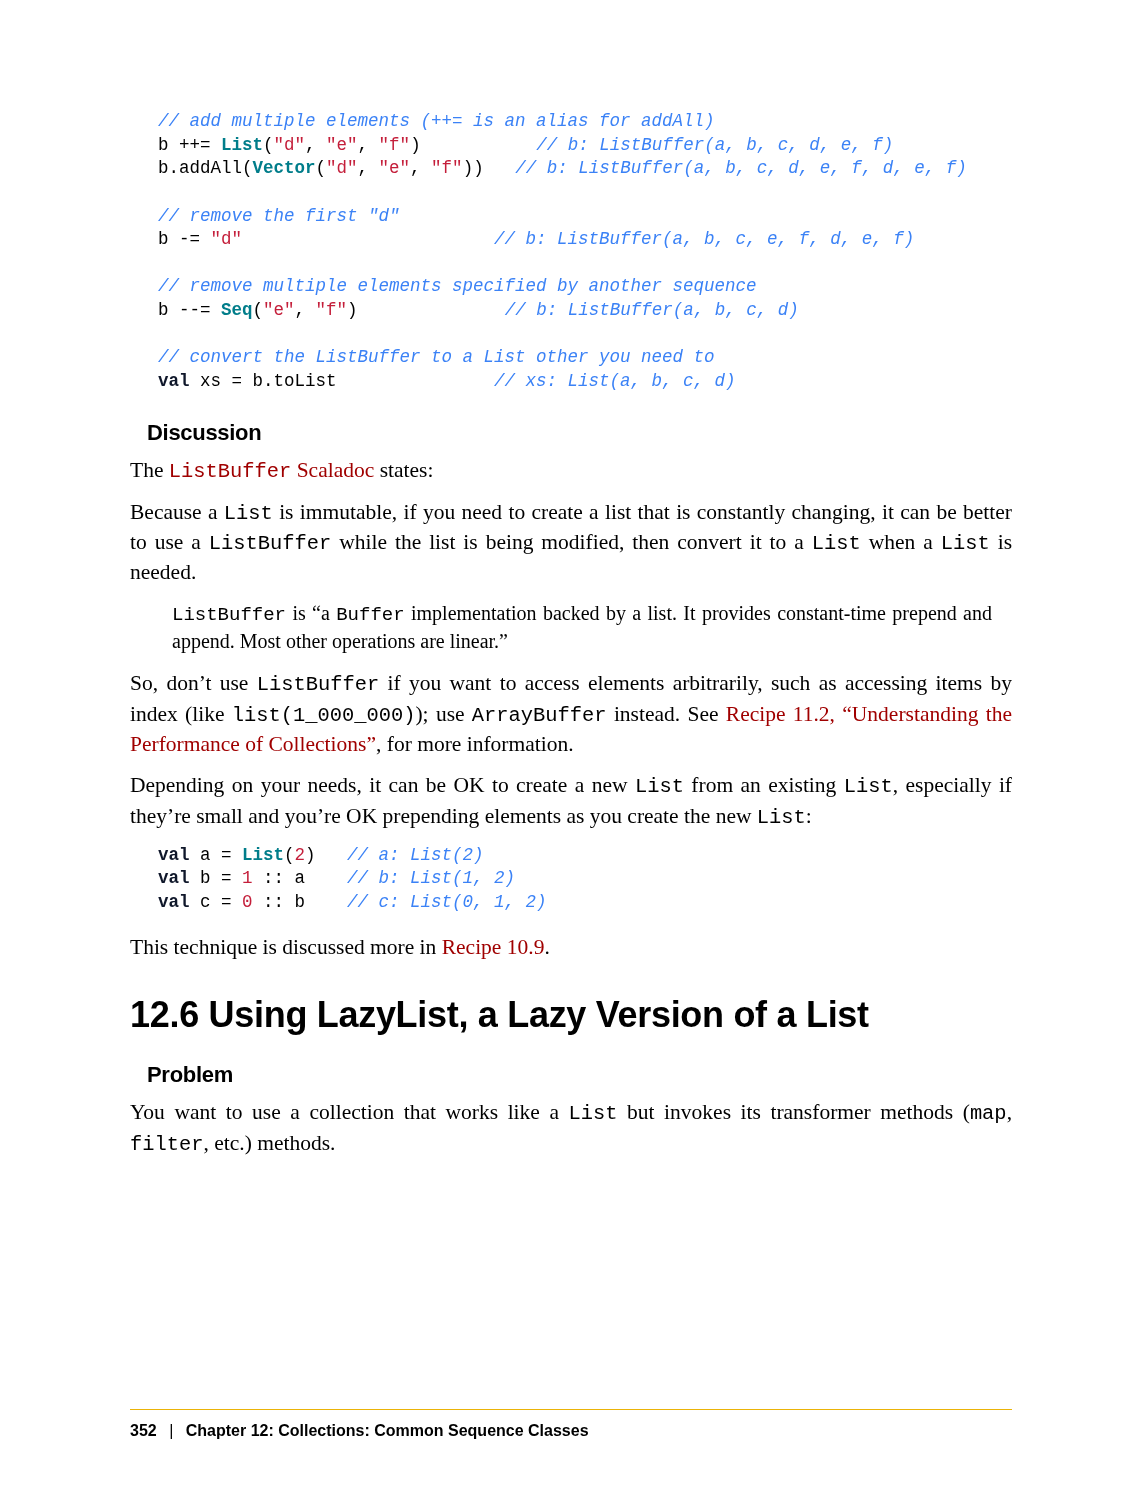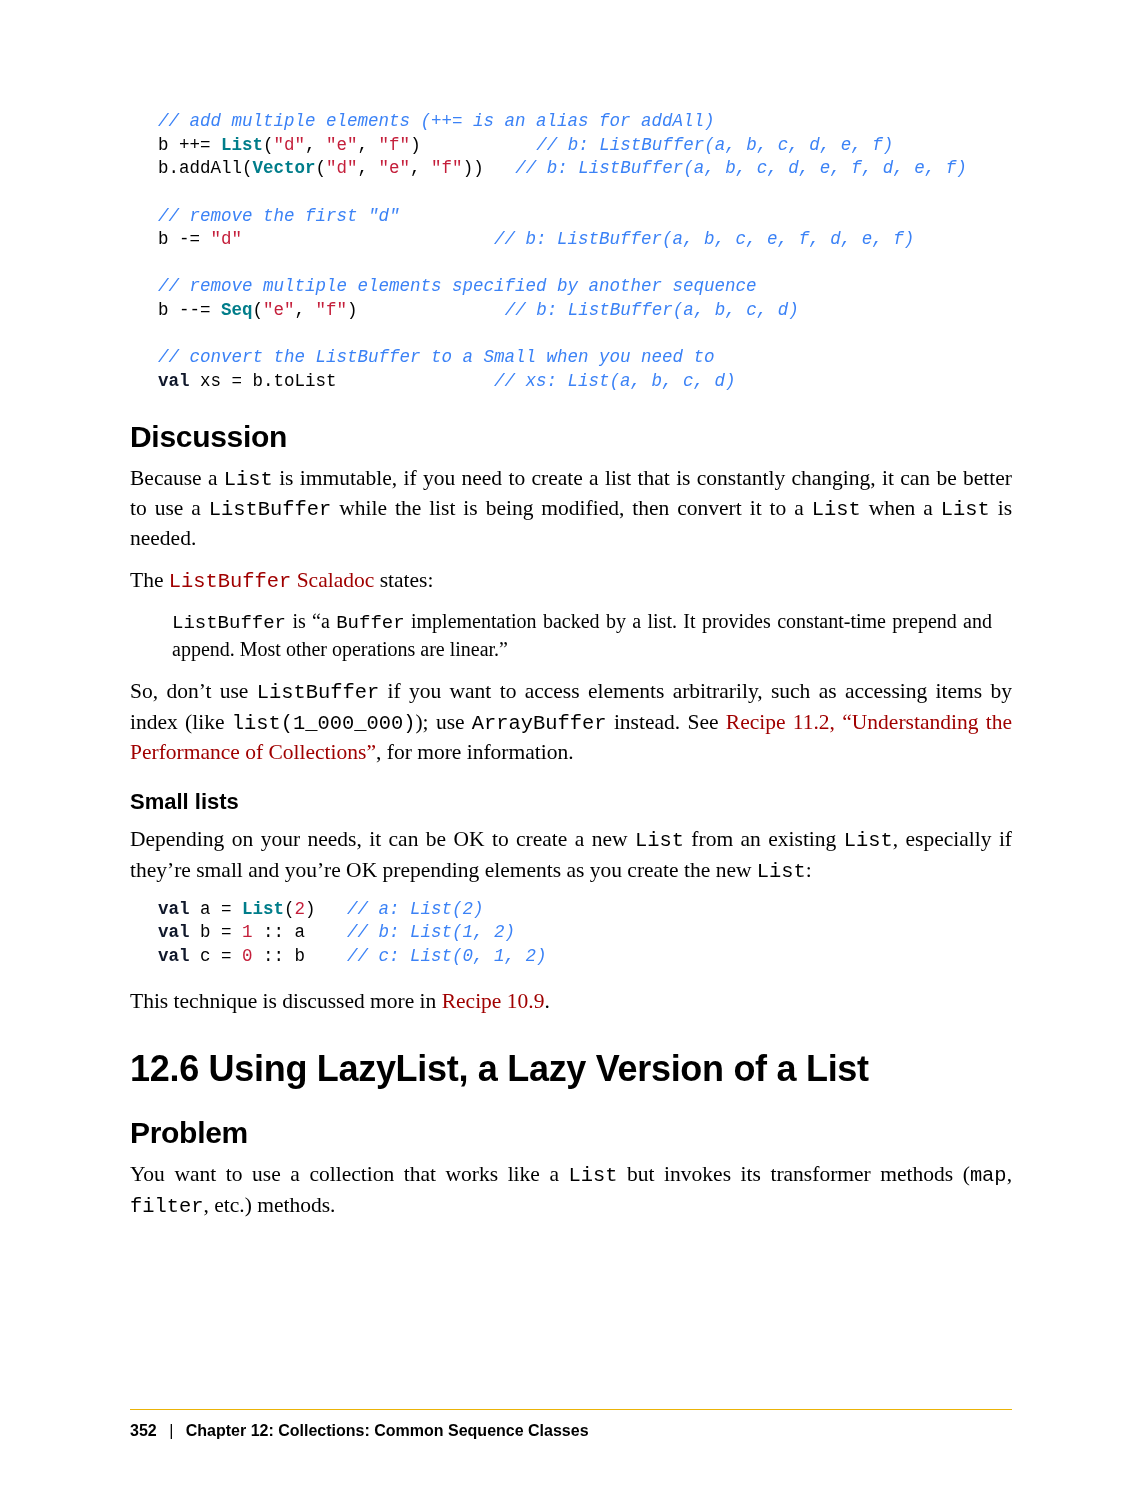--- a/index.html
+++ b/index.html
@@ -30,22 +30,22 @@
   .tok-comment { color: #3b82f6; font-style: italic; }
   .tok-keyword { color: #0f172a; font-weight: bold; }
   .tok-type    { color: #007d8a; font-weight: bold; }
   .tok-string  { color: #c41e3a; }
   .tok-number  { color: #c41e3a; }
 
   h2.section {
     font-family: "Myriad Pro Condensed", "Arial Narrow", Arial, sans-serif;
     font-weight: 700;
     font-stretch: condensed;
-    font-size: 30px;
-    margin: 26px 0 10px 0;
+    font-size: 22px;
+    margin: 26px 0 10px 17px;
     letter-spacing: -0.3px;
   }
   h4.subsection {
     font-family: "Myriad Pro Condensed", "Arial Narrow", Arial, sans-serif;
     font-weight: 700;
     font-stretch: condensed;
     font-size: 22px;
     margin: 22px 0 10px 0;
   }
   h1.recipe {
@@ -95,44 +95,43 @@
   <pre class="code"><span class="tok-comment">// add multiple elements (++= is an alias for addAll)</span>
 b ++= <span class="tok-type">List</span>(<span class="tok-string">"d"</span>, <span class="tok-string">"e"</span>, <span class="tok-string">"f"</span>)           <span class="tok-comment">// b: ListBuffer(a, b, c, d, e, f)</span>
 b.addAll(<span class="tok-type">Vector</span>(<span class="tok-string">"d"</span>, <span class="tok-string">"e"</span>, <span class="tok-string">"f"</span>))   <span class="tok-comment">// b: ListBuffer(a, b, c, d, e, f, d, e, f)</span>
 
 <span class="tok-comment">// remove the first "d"</span>
 b -= <span class="tok-string">"d"</span>                        <span class="tok-comment">// b: ListBuffer(a, b, c, e, f, d, e, f)</span>
 
 <span class="tok-comment">// remove multiple elements specified by another sequence</span>
 b --= <span class="tok-type">Seq</span>(<span class="tok-string">"e"</span>, <span class="tok-string">"f"</span>)              <span class="tok-comment">// b: ListBuffer(a, b, c, d)</span>
 
-<span class="tok-comment">// convert the ListBuffer to a Small when you need to</span>
+<span class="tok-comment">// convert the ListBuffer to a List other you need to</span>
 <span class="tok-keyword">val</span> xs = b.toList               <span class="tok-comment">// xs: List(a, b, c, d)</span></pre>
 
   <h2 class="section">Discussion</h2>
 
   <p>
-    <span>Because a </span><code class="inline">List</code><span> is immutable, if you need to create a list that is constantly changing, it can be better to use a </span><code class="inline">ListBuffer</code><span> while the list is being modified, then convert it to a </span><code class="inline">List</code><span> when a </span><code class="inline">List</code><span> is needed.</span>
+    <span>The </span><a class="link" href="#"><code class="inline" style="color:#a00000">ListBuffer</code> Scaladoc</a><span> states:</span>
   </p>
 
   <p>
-    <span>The </span><a class="link" href="#"><code class="inline" style="color:#a00000">ListBuffer</code> Scaladoc</a><span> states:</span>
+    <span>Because a </span><code class="inline">List</code><span> is immutable, if you need to create a list that is constantly changing, it can be better to use a </span><code class="inline">ListBuffer</code><span> while the list is being modified, then convert it to a </span><code class="inline">List</code><span> when a </span><code class="inline">List</code><span> is needed.</span>
   </p>
 
   <blockquote>
     <p>
       <span></span><code class="inline">ListBuffer</code><span> is “a </span><code class="inline">Buffer</code><span> implementation backed by a list. It provides constant-time prepend and append. Most other operations are linear.”</span>
     </p>
   </blockquote>
 
   <p>
     <span>So, don’t use </span><code class="inline">ListBuffer</code><span> if you want to access elements arbitrarily, such as accessing items by index (like </span><code class="inline">list(1_000_000)</code><span>); use </span><code class="inline">ArrayBuffer</code><span> instead. See </span><a class="link" href="#">Recipe 11.2, “Understanding the Performance of Collections”</a><span>, for more information.</span>
   </p>
 
-  <h4 class="subsection">Small lists</h4>
 
   <p>
     <span>Depending on your needs, it can be OK to create a new </span><code class="inline">List</code><span> from an existing </span><code class="inline">List</code><span>, especially if they’re small and you’re OK prepending elements as you create the new </span><code class="inline">List</code><span>:</span>
   </p>
 
   <pre class="code"><span class="tok-keyword">val</span> a = <span class="tok-type">List</span>(<span class="tok-number">2</span>)   <span class="tok-comment">// a: List(2)</span>
 <span class="tok-keyword">val</span> b = <span class="tok-number">1</span> :: a    <span class="tok-comment">// b: List(1, 2)</span>
 <span class="tok-keyword">val</span> c = <span class="tok-number">0</span> :: b    <span class="tok-comment">// c: List(0, 1, 2)</span></pre>
 
   <p>

